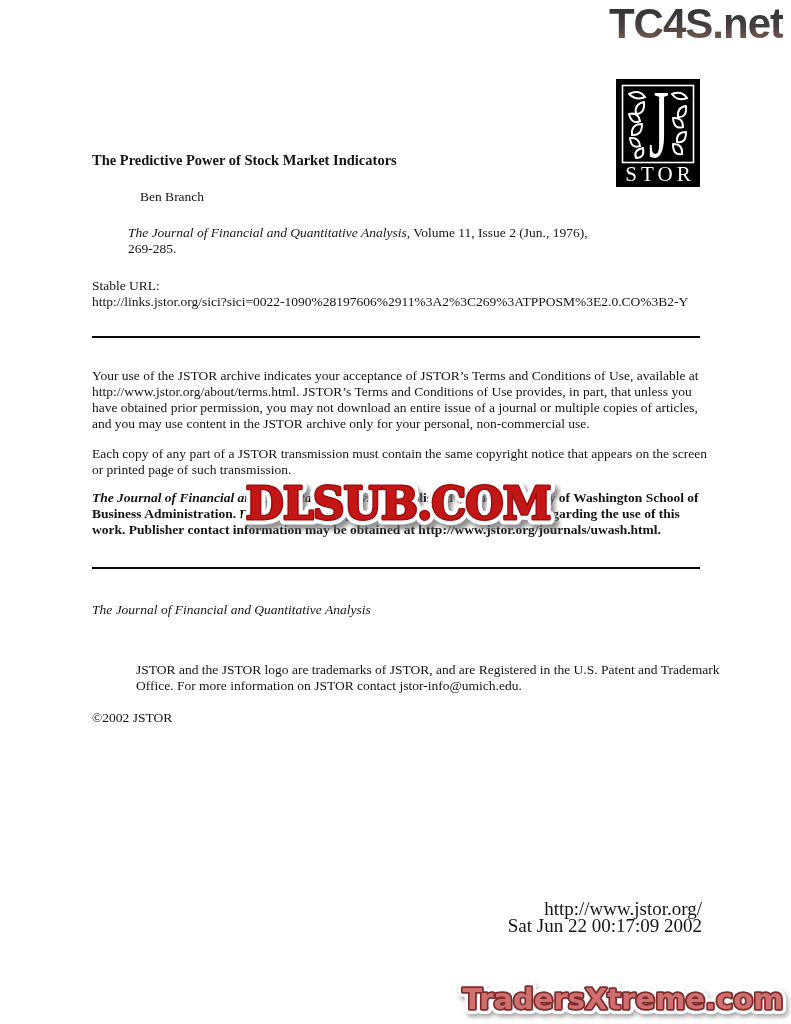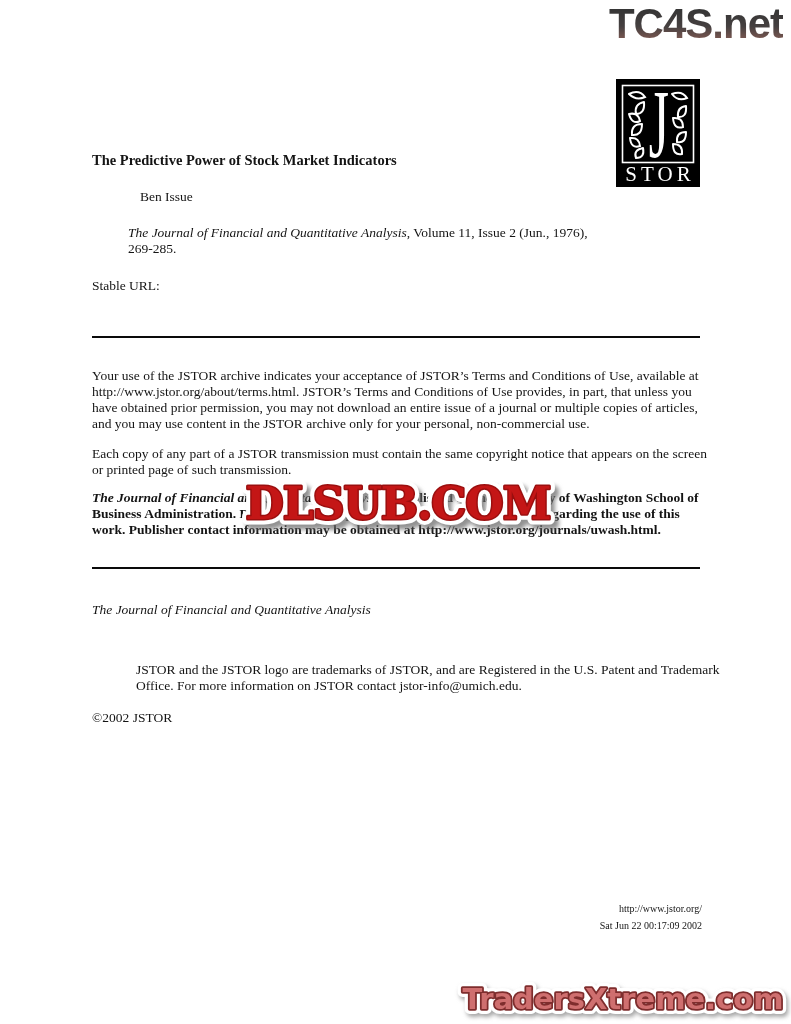--- a/index.html
+++ b/index.html
@@ -49,21 +49,21 @@
 
   
   .dlsub-wm {
     position:absolute; left:146px; top:322px; z-index:5;
     filter:drop-shadow(4px 5px 2px rgba(110,110,110,0.75));
   }
 
   
   .footer {
     position:absolute; right:89px; top:901px;
-    text-align:right; font-size:10px; line-height:16.5px;
+    text-align:right; font-size:19px; line-height:16.5px;
   }
 
   
   .traders-wm {
     position:absolute; right:1px; top:976px;
     filter:drop-shadow(2px 3px 2px rgba(130,130,130,0.7));
   }
 </style>
 </head>
 <body>
@@ -91,25 +91,25 @@
     <g transform="scale(1,1.88)">
       <text x="43" y="41.5" font-size="52" text-anchor="middle" fill="#ffffff" font-family="'Liberation Serif', serif">J</text>
     </g>
     <text x="44" y="102" font-size="21" letter-spacing="4" text-anchor="middle" fill="#ffffff" font-family="'Liberation Serif', serif">STOR</text>
   </svg>
 
   <div class="content">
 
     <div class="title">The Predictive Power of Stock Market Indicators</div>
 
-    <div class="author">Ben Issue</div>
+    <div class="author">Ben Branch</div>
 
     <div class="citation"><span class="it">The Journal of Financial and Quantitative Analysis</span><span>, Volume 11, Issue 2 (Jun., 1976),</span><br><span>269-285.</span></div>
 
-    <div class="stable"><span>Stable URL:</span><br></div>
+    <div class="stable"><span>Stable URL:</span><br><span>http://links.jstor.org/sici?sici=0022-1090%28197606%2911%3A2%3C269%3ATPPOSM%3E2.0.CO%3B2-Y</span></div>
 
     <div class="rule rule1"></div>
 
     <p class="p1">Your use of the JSTOR archive indicates your acceptance of JSTOR’s Terms and Conditions of Use, available at http://www.jstor.org/about/terms.html.  JSTOR’s Terms and Conditions of Use provides, in part, that unless you have obtained prior permission, you may not download an entire issue of a journal or multiple copies of articles, and you may use content in the JSTOR archive only for your personal, non-commercial use.</p>
 
     <p class="p2">Each copy of any part of a JSTOR transmission must contain the same copyright notice that appears on the screen or printed page of such transmission.</p>
 
     <p class="p3"><span class="it">The Journal of Financial and Quantitative Analysis</span><span> is published by the University of Washington School of Business Administration.  Please contact the publisher for further permissions regarding the use of this work. Publisher contact information may be obtained at http://www.jstor.org/journals/uwash.html.</span></p>
 
     <svg class="dlsub-wm" width="320" height="62" viewBox="0 0 320 62">

